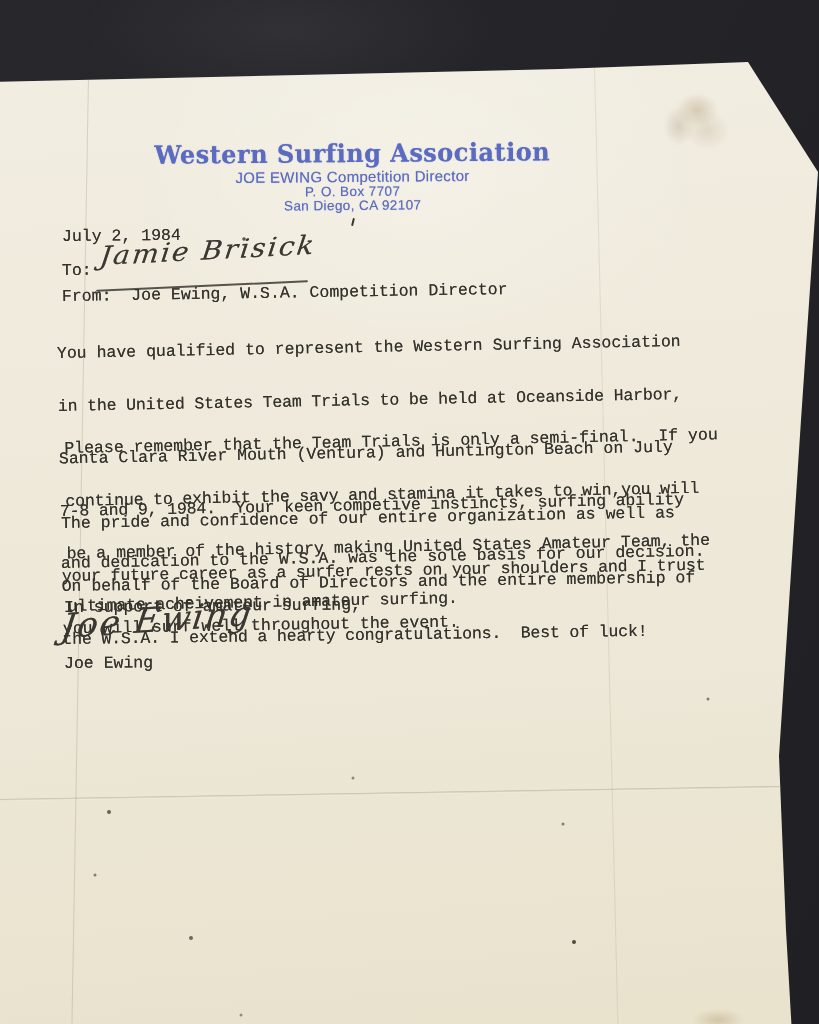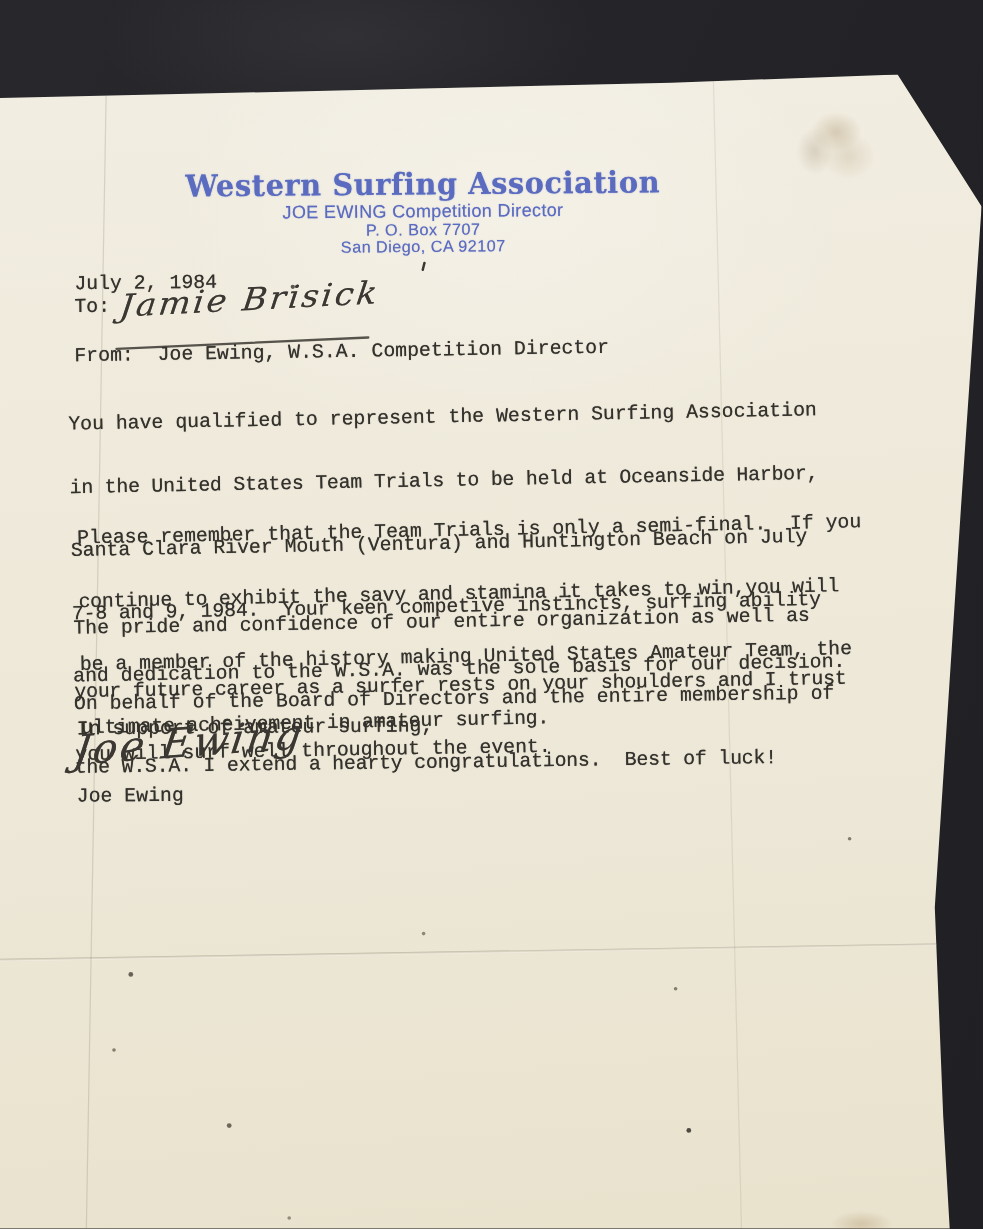--- a/index.html
+++ b/index.html
@@ -36,21 +36,21 @@
     position:absolute;
     font-family:"Liberation Mono","DejaVu Sans Mono",monospace;
     font-size:16.5px;color:#33312c;white-space:pre;
     text-shadow:0 0 0.6px rgba(45,42,36,0.75);
     transform-origin:left center;
   }
   .para .tline{line-height:14.6px;}
   .para .tline:nth-child(2n){letter-spacing:-0.15px;}
   .para .tline:nth-child(3n){transform:translateY(0.4px);}
   .date{left:62px;top:227px;transform:rotate(-0.6deg);}
-  .to-line{left:62px;top:246px;transform:rotate(-0.6deg);}
+  .to-line{left:62px;top:261px;transform:rotate(-0.6deg);}
   .from-line{left:62px;top:287px;transform:rotate(-0.9deg);}
   .p1{left:59px;top:309px;transform:rotate(-1.1deg);}
   .p2{left:66px;top:404px;transform:rotate(-1.2deg);}
   .p3{left:62px;top:479px;transform:rotate(-1.0deg);}
   .p4{left:62px;top:542px;transform:rotate(-0.8deg);}
   .closing{left:64px;top:598px;transform:rotate(-0.5deg);}
   .sig-typed{left:64px;top:654px;transform:rotate(-0.4deg);}
   
   .hand{
     position:absolute;color:#3b3833;

